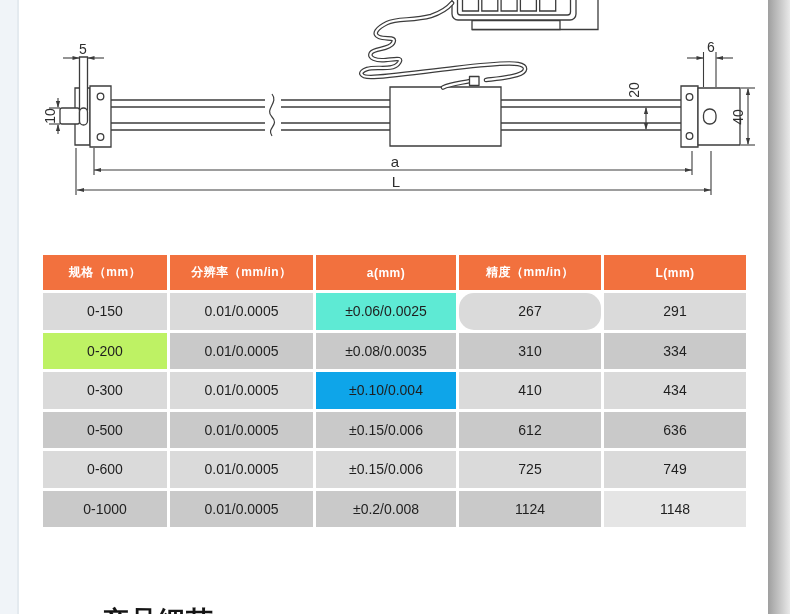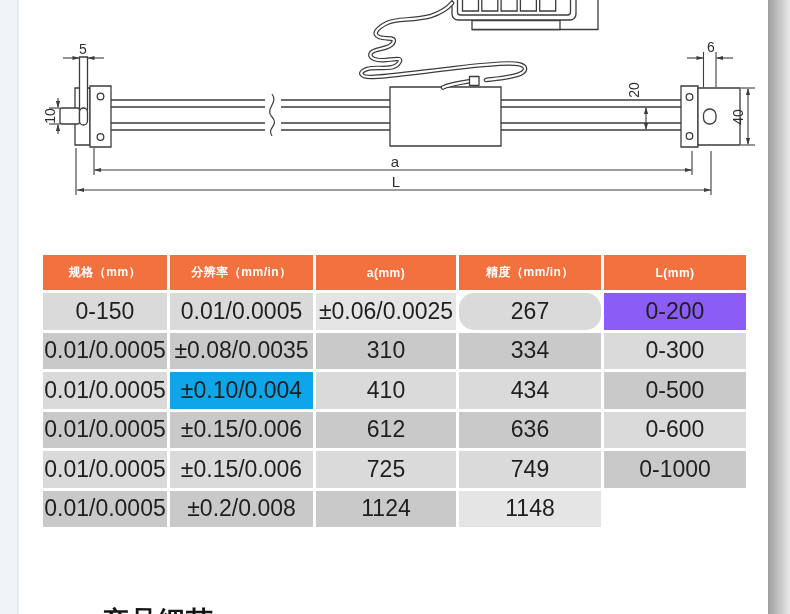--- a/index.html
+++ b/index.html
@@ -27,21 +27,21 @@
     gap:3px;background:#ffffff;
   }
   .th{
     background:var(--header-bg,#f2713e);
     color:var(--header-fg,#ffffff);
     display:flex;align-items:center;justify-content:center;
     font-size:12px;font-weight:600;letter-spacing:0.5px;
   }
   .td{
     display:flex;align-items:center;justify-content:center;
-    font-size:23px;color:var(--cell-fg,#1f1f1f);
+    font-size:14px;color:var(--cell-fg,#1f1f1f);
   }
   .section-heading{
     position:absolute;left:102px;top:603px;margin:0;
     font-size:27px;font-weight:700;color:#141414;letter-spacing:1px;
     white-space:nowrap;
   }
 </style>
 </head>
 <body>
 
@@ -176,23 +176,24 @@
   </svg>
 
   <div class="spec-table" id="spec-table">
       <div class="th">规格（mm）</div>
       <div class="th">分辨率（mm/in）</div>
       <div class="th">a(mm)</div>
       <div class="th">精度（mm/in）</div>
       <div class="th">L(mm)</div>
       <div class="td" style="background: rgb(218, 218, 218);">0-150</div>
       <div class="td" style="background: rgb(218, 218, 218);">0.01/0.0005</div>
-      <div class="td" style="background: #e5e5e5;">±0.06/0.0025</div>
+      <div class="td" style="background: #5eead4;">±0.06/0.0025</div>
       <div class="td" style="background: rgb(218, 218, 218); border-radius: 15px;">267</div>
-      <div class="td" style="background: #8b5cf6;">0-200</div>
+      <div class="td" style="background: rgb(218, 218, 218);">291</div>
+      <div class="td" style="background: #bef264;">0-200</div>
       <div class="td" style="background: rgb(201, 201, 201);">0.01/0.0005</div>
       <div class="td" style="background: rgb(201, 201, 201);">±0.08/0.0035</div>
       <div class="td" style="background: rgb(201, 201, 201);">310</div>
       <div class="td" style="background: rgb(201, 201, 201);">334</div>
       <div class="td" style="background: rgb(218, 218, 218);">0-300</div>
       <div class="td" style="background: rgb(218, 218, 218);">0.01/0.0005</div>
       <div class="td" style="background: #0ea5e9;">±0.10/0.004</div>
       <div class="td" style="background: rgb(218, 218, 218);">410</div>
       <div class="td" style="background: rgb(218, 218, 218);">434</div>
       <div class="td" style="background: rgb(201, 201, 201);">0-500</div>

